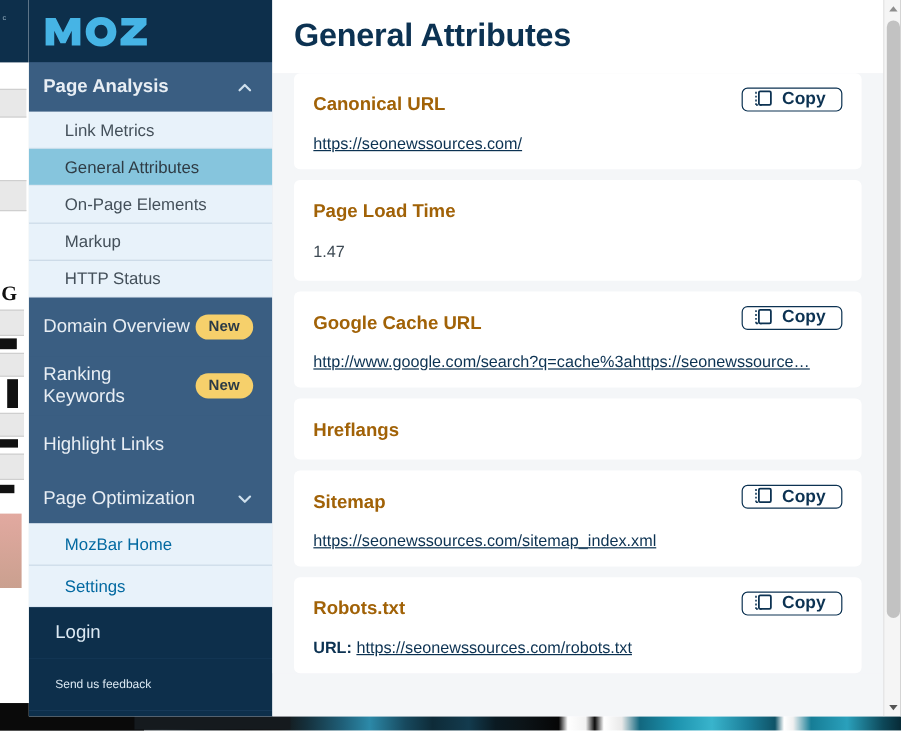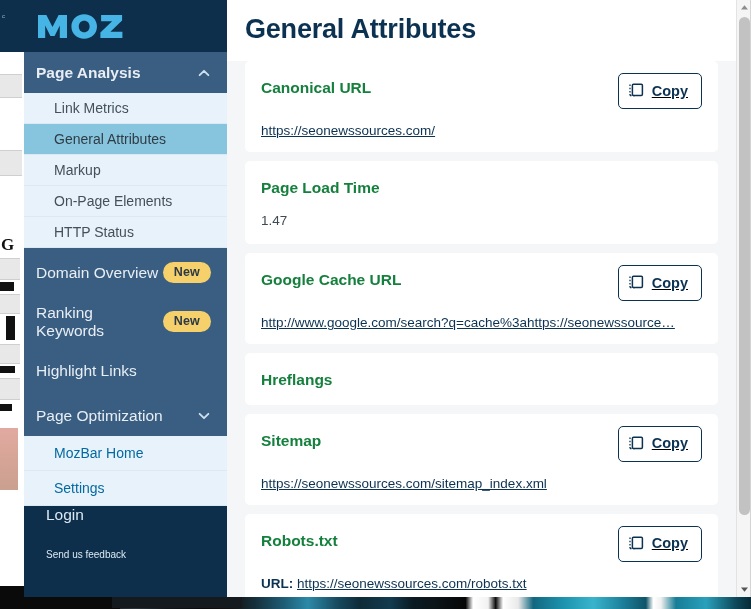--- a/index.html
+++ b/index.html
@@ -226,21 +226,21 @@
     border-bottom: 1px solid #dce8f2;
     cursor: default;
   }
 
   .nav-dark {
     height: 43px;
     flex: 0 0 43px;
     background: #0d2f4b;
     color: #dce9f3;
     display: flex;
-    align-items: flex-start;
+    align-items: center;
     padding-left: 22px;
     font-size: 15.5px;
     cursor: default;
   }
   .nav-dark.small { font-size: 10px; height: 43px; flex: 0 0 43px; }
 
   .sidebar-fill { flex: 1 1 auto; background: #0d2f4b; }
 
   
   .content {
@@ -281,37 +281,36 @@
   .card-head {
     display: flex;
     align-items: flex-start;
     justify-content: space-between;
     min-height: 22px;
   }
 
   .card-title {
     font-size: 15.5px;
     font-weight: bold;
-    color: #15803d;
+    color: #a16207;
     line-height: 1.3;
     padding-top: 2px;
   }
 
   .copy-btn {
     border: 1px solid #0c3252;
     background: #ffffff;
     border-radius: 5px;
-    height: 36px;
+    height: 20px;
     display: inline-flex;
     align-items: center;
     gap: 8px;
     padding: 0 13px 0 10px;
     cursor: pointer;
     margin-top: -3px;
-    text-decoration: underline;
   }
   .copy-btn .copy-label {
     font-size: 14.5px;
     font-weight: bold;
     color: #0c3252;
     line-height: 1;
   }
   .copy-icon { display: block; }
 
   .card-value {
@@ -425,24 +424,24 @@
         </svg>
       </div>
 
       <div class="subitem">
         <span>Link Metrics</span>
       </div>
       <div class="subitem active">
         <span>General Attributes</span>
       </div>
       <div class="subitem">
+        <span>On-Page Elements</span>
+      </div>
+      <div class="subitem">
         <span>Markup</span>
-      </div>
-      <div class="subitem">
-        <span>On-Page Elements</span>
       </div>
       <div class="subitem">
         <span>HTTP Status</span>
       </div>
 
       <div class="nav-item">
         <span class="label">Domain Overview</span>
         <span class="badge-new">New</span>
       </div>
 

